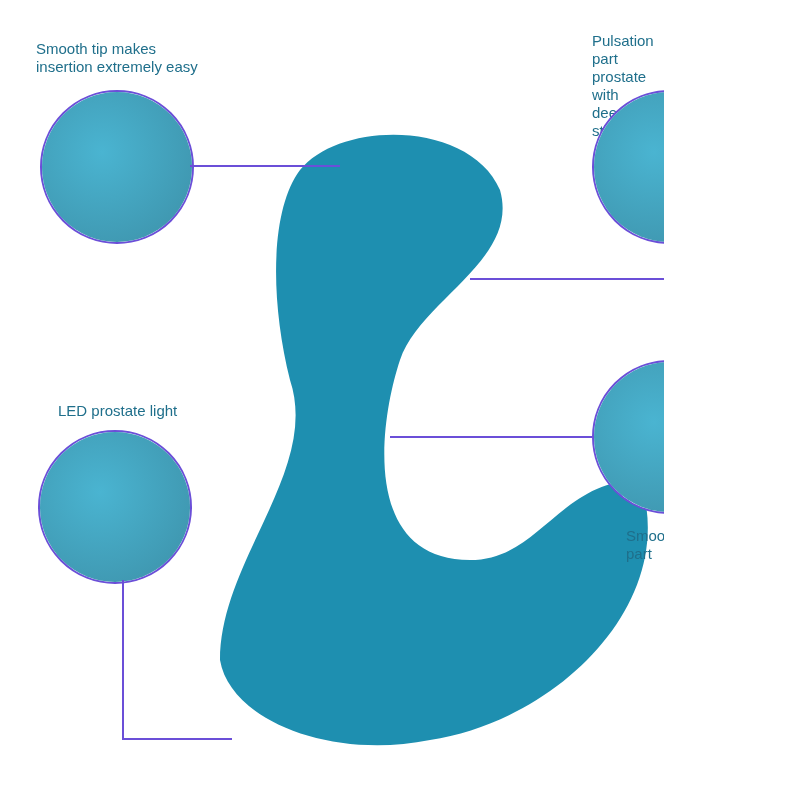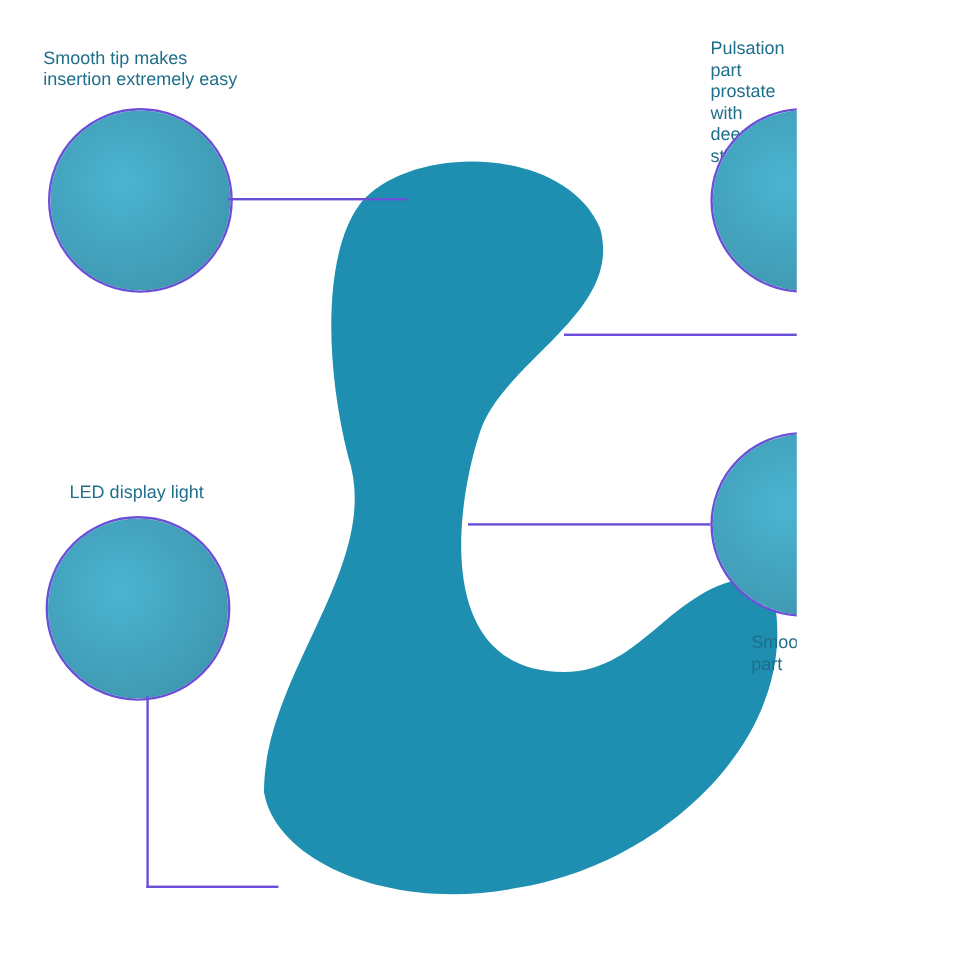--- a/index.html
+++ b/index.html
@@ -28,21 +28,21 @@
 
   <div class="label" style="left:592px;top:32px;">Pulsation part
 prostate with
 deep stimulate</div>
   <div class="circle" style="left:592px;top:90px;">
       <div class="fill"></div>
     </div>
   <div class="line" style="left:672px;top:240px;width:2px;height:40px;"></div>
   <div class="line" style="left:470px;top:278px;width:204px;height:2px;"></div>
 
-  <div class="label" style="left:58px;top:402px;">LED display light</div>
+  <div class="label" style="left:58px;top:402px;">LED prostate light</div>
   <div class="circle" style="left:38px;top:430px;">
       <div class="fill"></div>
     </div>
   <div class="line" style="left:122px;top:580px;width:2px;height:160px;"></div>
   <div class="line" style="left:122px;top:738px;width:110px;height:2px;"></div>
 
   <div class="circle" style="left:592px;top:360px;">
       <div class="fill"></div>
     </div>
   <div class="line" style="left:390px;top:436px;width:202px;height:2px;"></div>

